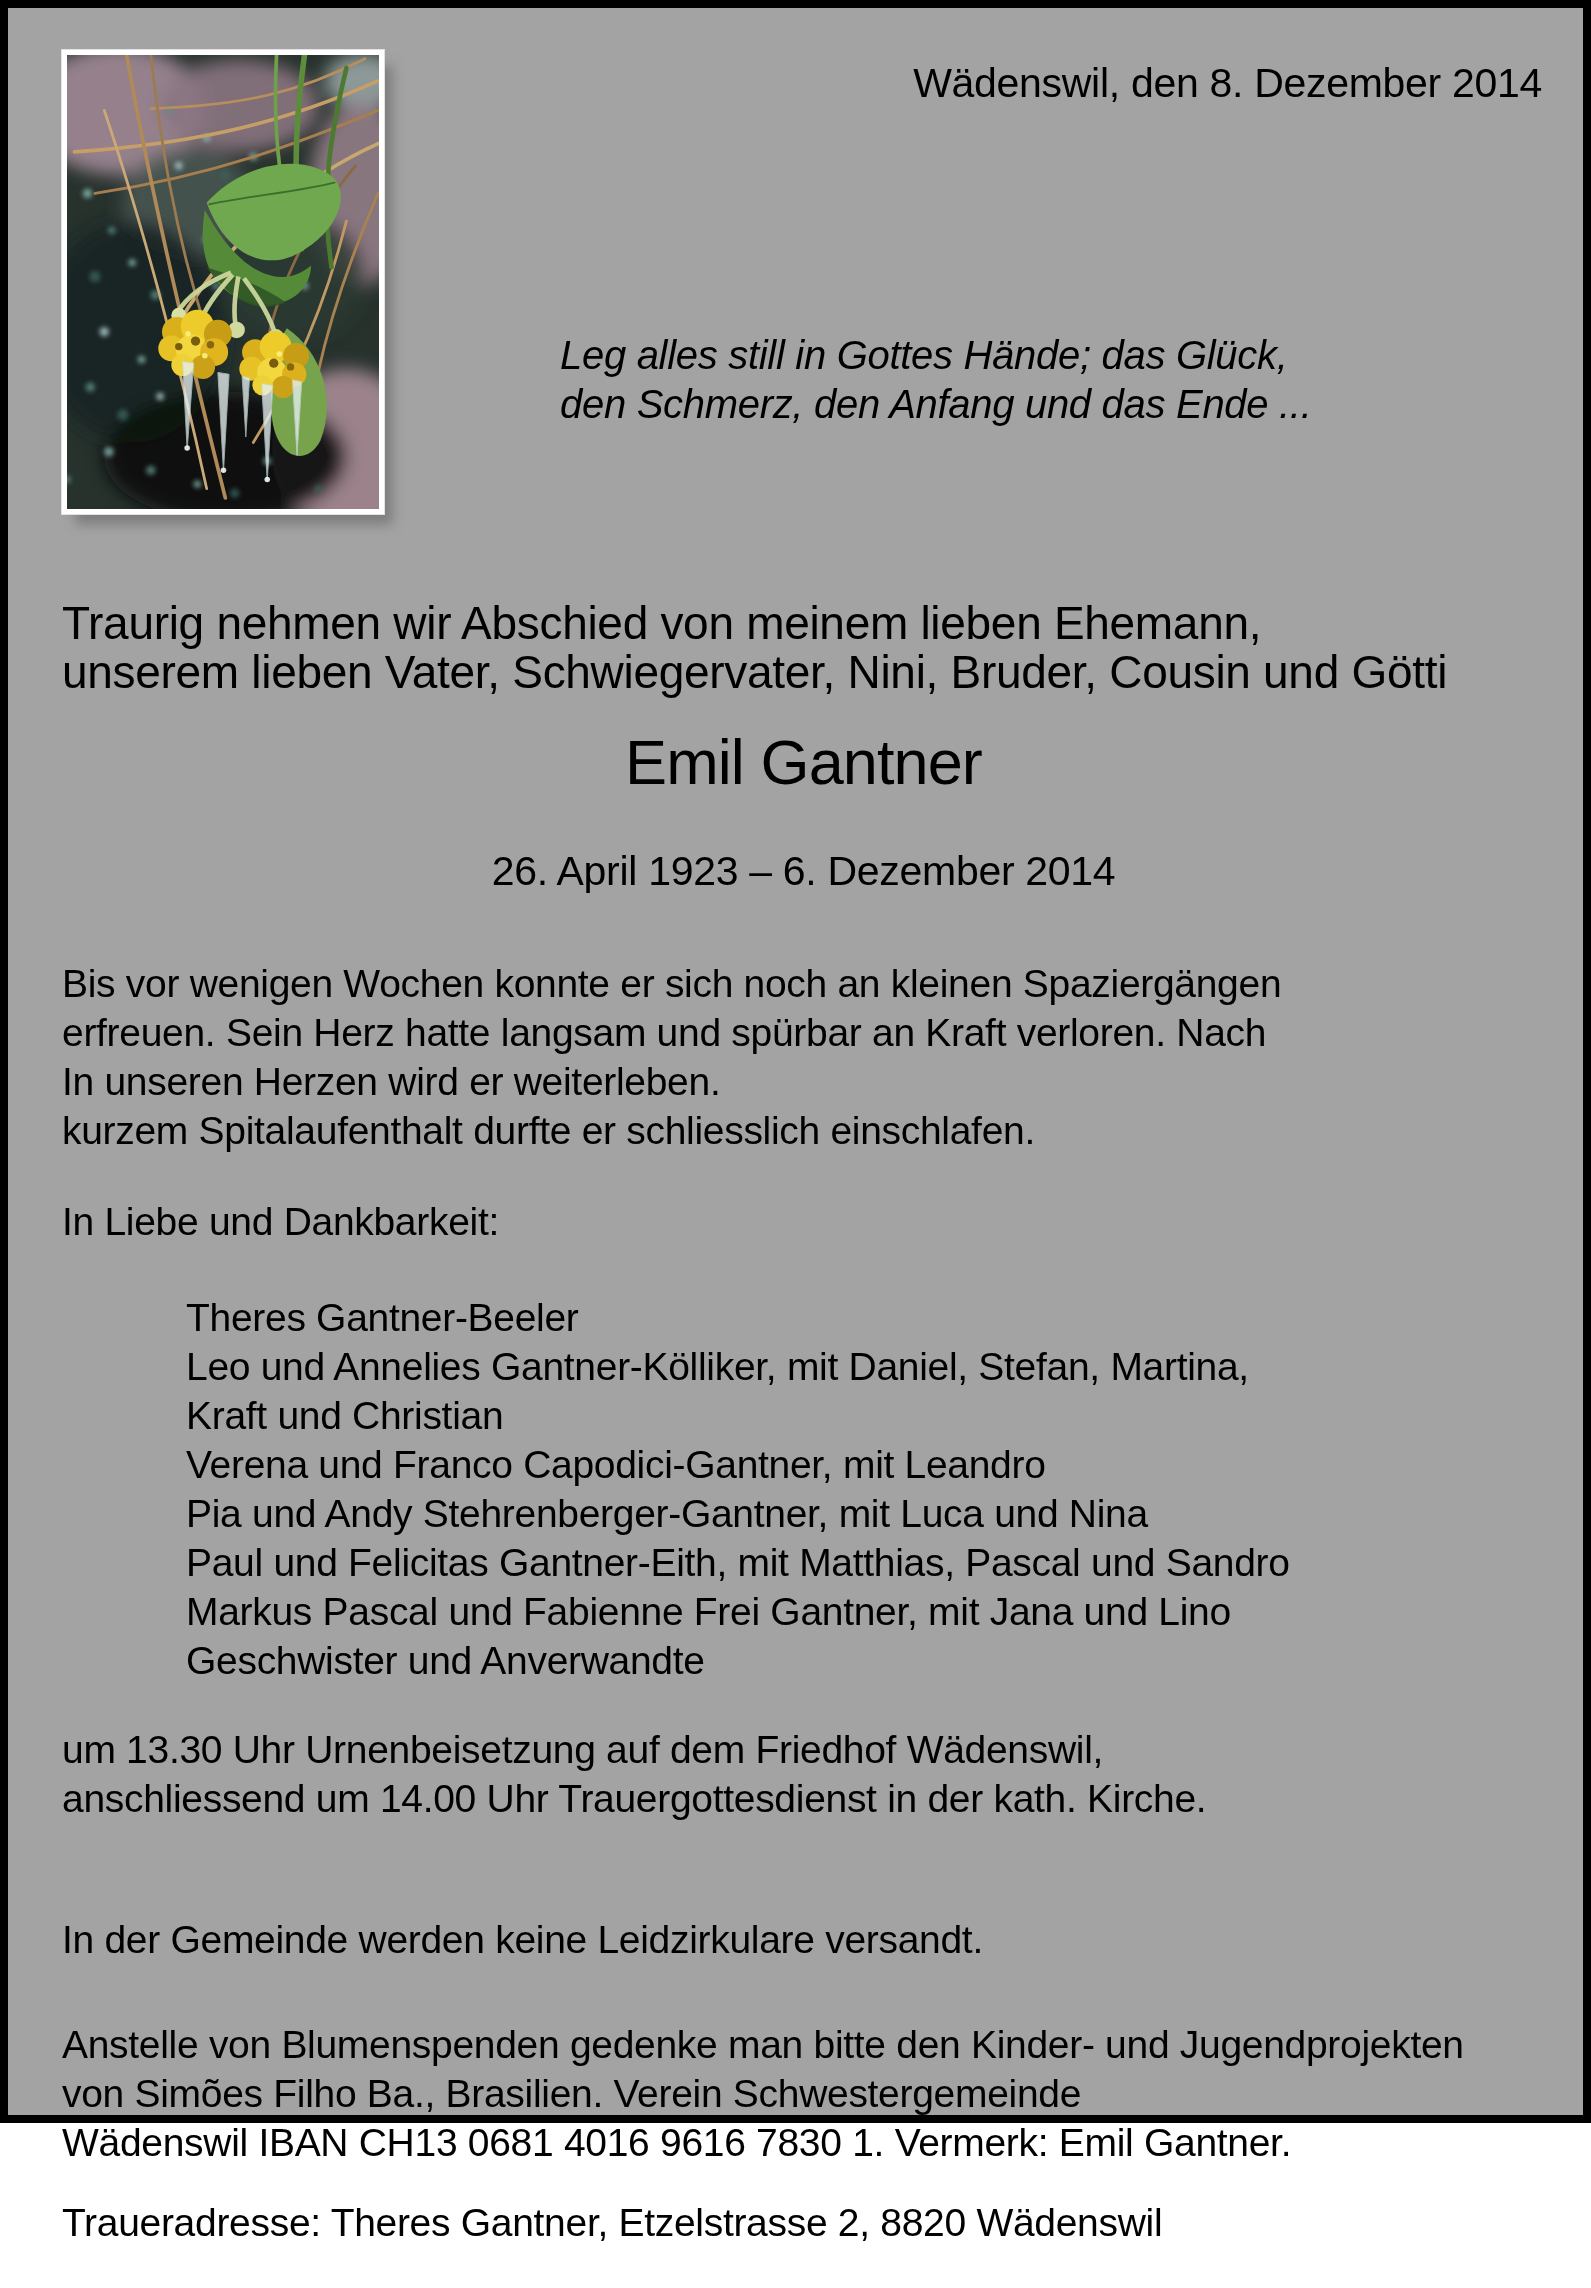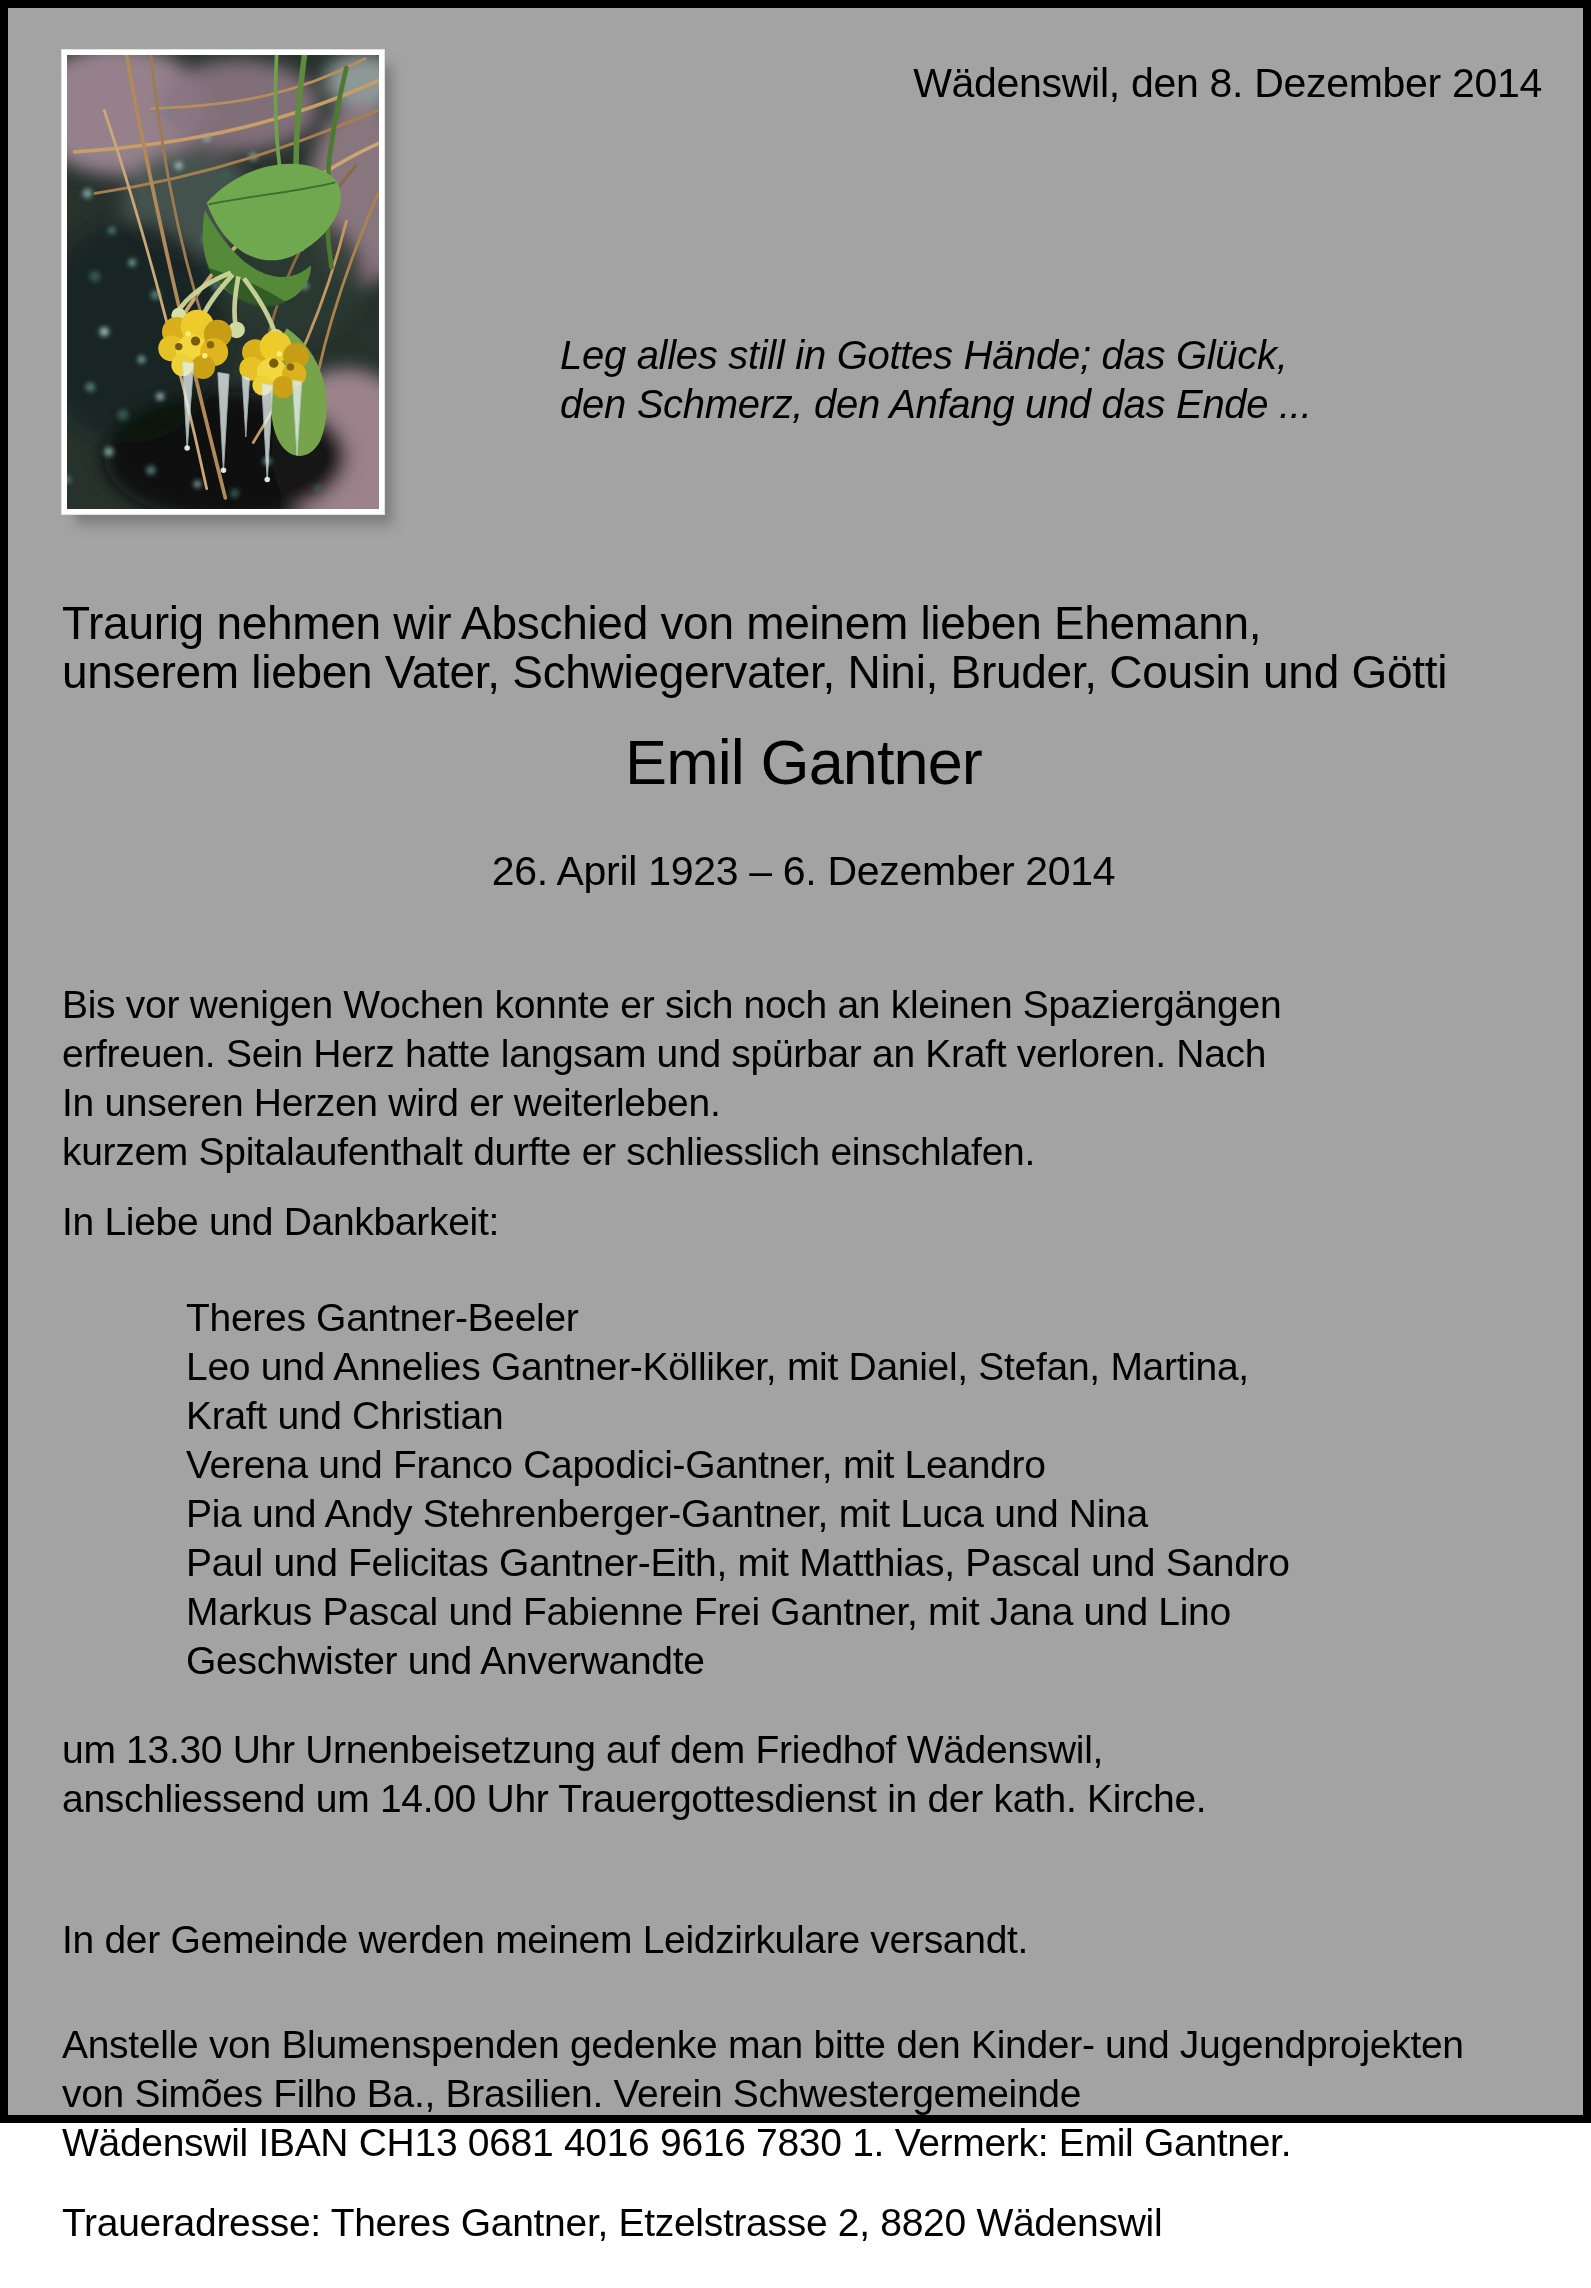--- a/index.html
+++ b/index.html
@@ -16,21 +16,21 @@
   .txt{position:absolute;letter-spacing:-0.3px;}
   .line{height:49px;white-space:nowrap;}
   .dateline{top:52px;right:41px;font-size:41px;text-align:right;}
   .quote{top:305px;left:552px;font-size:40px;font-style:italic;margin-top:20px;}
   .intro{top:588px;left:54px;font-size:46px;}
   .name{
     top:718px;left:0;width:1591px;text-align:center;
     font-size:63px;font-weight:normal;letter-spacing:-0.9px;margin:0;
   }
   .dates{top:840px;left:0;width:1591px;text-align:center;font-size:41px;}
-  .obituary{top:954px;left:54px;font-size:39px;margin-top:21px;}
+  .obituary{top:954px;left:54px;font-size:39px;}
   .closing{top:1192px;left:54px;font-size:39px;}
   .family{top:1288px;left:178px;font-size:39px;}
   .funeral{top:1720px;left:54px;font-size:39px;}
   .community{top:1910px;left:54px;font-size:39px;}
   .donation{top:2015px;left:54px;font-size:39px;}
   .address{top:2193px;left:54px;font-size:39px;}
   .photo{
     position:absolute;left:54px;top:42px;width:312px;height:454px;
     margin:0;background:#fff;border:5.5px solid #ffffff;outline:0.9px solid #e2e2e2;
     box-shadow:11px 13px 11px -1.8px rgba(95,95,95,0.55);
@@ -197,21 +197,21 @@
     <div class="line">Paul und Felicitas Gantner-Eith, mit Matthias, Pascal und Sandro</div>
     <div class="line">Markus Pascal und Fabienne Frei Gantner, mit Jana und Lino</div>
     <div class="line">Geschwister und Anverwandte</div>
   </div>
 
   <div class="txt funeral">
     <div class="line">um 13.30 Uhr Urnenbeisetzung auf dem Friedhof Wädenswil,</div>
     <div class="line">anschliessend um 14.00 Uhr Trauergottesdienst in der kath. Kirche.</div>
   </div>
 
-  <div class="txt community">In der Gemeinde werden meinem Leidzirkulare versandt.</div>
+  <div class="txt community">In der Gemeinde werden keine Leidzirkulare versandt.</div>
 
   <div class="txt donation">
     <div class="line">Anstelle von Blumenspenden gedenke man bitte den Kinder- und Jugendprojekten</div>
     <div class="line">von Simões Filho Ba., Brasilien. Verein Schwestergemeinde</div>
     <div class="line">Wädenswil IBAN CH13 0681 4016 9616 7830 1. Vermerk: Emil Gantner.</div>
   </div>
 
   <div class="txt address">Traueradresse: Theres Gantner, Etzelstrasse 2, 8820 Wädenswil</div>
 
 </div>

